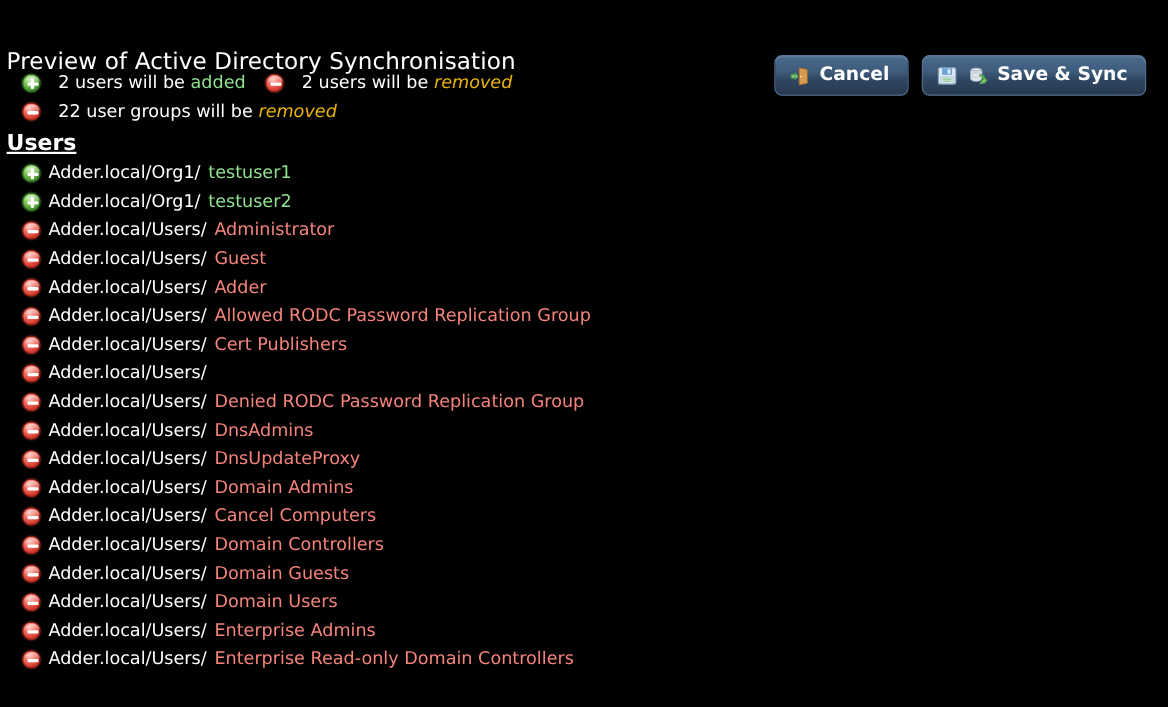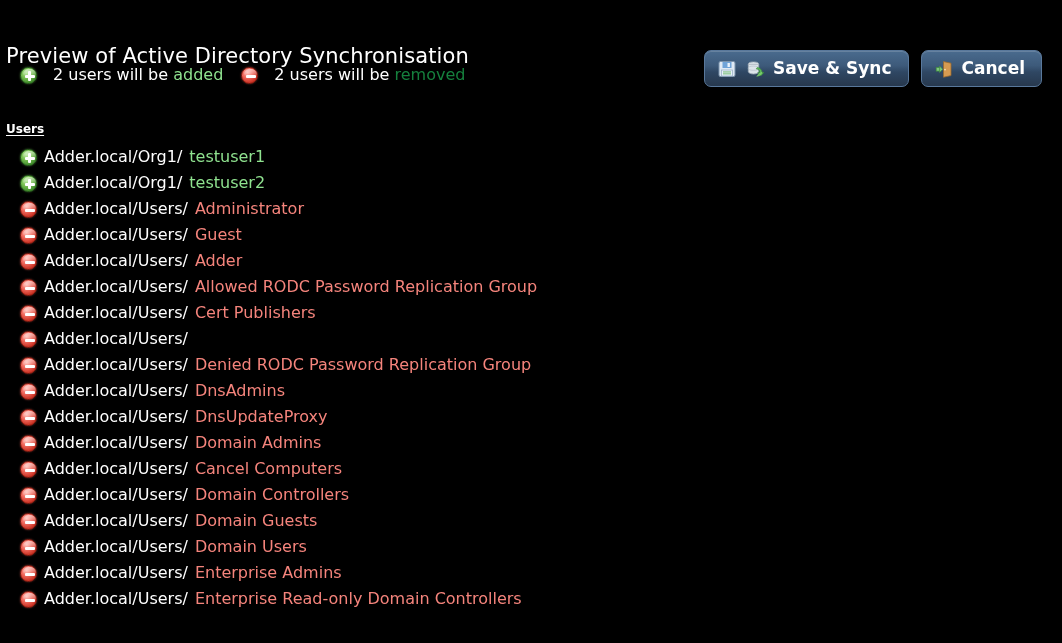--- a/index.html
+++ b/index.html
@@ -125,31 +125,31 @@
   }
   .summary-item {
     display: flex;
     align-items: center;
     gap: 16px;
     margin-right: 18px;
     white-space: nowrap;
   }
   .summary-item .txt { line-height: 1; }
   .kw-added   { color: #8fe28f; }
-  .kw-removed { color: #15803d; }
+  .kw-removed { color: #eab308; font-style: italic; }
 
   
   .sections {
     position: absolute;
     left: 0; top: 118px;
     width: 100%;
   }
   .section-title {
     padding-left: 6px;
-    font-size: 12px;
+    font-size: 20px;
     font-weight: 700;
     color: #ffffff;
     text-decoration: underline;
     text-underline-offset: 2px;
     height: 26px;
     line-height: 22px;
     white-space: nowrap;
   }
   .entry-list { margin: 0; padding: 0; list-style: none; }
   .entry {
@@ -169,20 +169,33 @@
 </style>
 </head>
 <body>
 
 <div class="app">
 
   <div class="header">
     <div class="page-title">Preview of Active Directory Synchronisation</div>
 
     <div class="toolbar">
+
+      <button class="tool-btn">
+        <span class="ico">
+          <svg width="20" height="20" viewBox="0 0 20 20">
+            <path d="M9.5 2.6 L17 4.2 V16.6 L9.5 18.2 Z" fill="#d79b52" stroke="#9a6a2e" stroke-width="0.8"></path>
+            <path d="M9.5 2.6 L17 4.2 V16.6 L9.5 18.2 Z" fill="url(#g1)" opacity="0"></path>
+            <circle cx="11" cy="10.6" r="0.85" fill="#fbe6bf"></circle>
+            <rect x="2.2" y="8.5" width="4.6" height="3.6" fill="#7ec77e" stroke="#3f8b3f" stroke-width="0.7"></rect>
+            <path d="M8.8 10.3 L5.6 7.1 V13.5 Z" fill="#7ec77e" stroke="#3f8b3f" stroke-width="0.7"></path>
+          </svg>
+        </span>
+        <span class="btn-label">Cancel</span>
+      </button>
 
       <button class="tool-btn">
         <span class="ico">
           <svg width="20" height="20" viewBox="0 0 20 20">
             <rect x="2" y="2.5" width="16" height="15" rx="1.5" fill="#dfe9f4" stroke="#7b93ac" stroke-width="1"></rect>
             <rect x="5.5" y="3" width="9" height="6" fill="#6fa3d8"></rect>
             <rect x="10.5" y="4" width="2.4" height="4" fill="#e8f1fa"></rect>
             <rect x="4.5" y="11" width="11" height="6" fill="#e8f1fa" stroke="#9db4c9" stroke-width="0.8"></rect>
             <rect x="6" y="12.4" width="8" height="1.1" fill="#7fc07f"></rect>
             <rect x="6" y="14.3" width="8" height="1.1" fill="#7fc07f"></rect>
@@ -193,33 +206,20 @@
             <ellipse cx="8.5" cy="5.2" rx="5.2" ry="2.3" fill="#e9eef2" stroke="#9aa7b2" stroke-width="0.8"></ellipse>
             <path d="M3.3 5.2 V12.6 C3.3 13.9 5.6 15 8.5 15 C11.4 15 13.7 13.9 13.7 12.6 V5.2 Z" fill="#dde4ea" stroke="#9aa7b2" stroke-width="0.8"></path>
             <ellipse cx="8.5" cy="9.2" rx="5.2" ry="2.1" fill="none" stroke="#b3bec8" stroke-width="0.7"></ellipse>
             <path d="M12.2 8.6 a4.8 4.8 0 0 1 4.8 4.8 h1.9 l-3 3.4 -3-3.4 h1.9 a3.6 3.6 0 0 0 -3.6 -3.6 z" fill="#5cb85c" stroke="#3d8b3d" stroke-width="0.6"></path>
             <path d="M17.3 12.6 a4.8 4.8 0 0 1 -4.8 4.8 h-1.3 l2.6 -2.9 z" fill="#7ccf6a" opacity="0.9"></path>
           </svg>
         </span>
         <span class="btn-label">Save &amp; Sync</span>
       </button>
 
-      <button class="tool-btn">
-        <span class="ico">
-          <svg width="20" height="20" viewBox="0 0 20 20">
-            <path d="M9.5 2.6 L17 4.2 V16.6 L9.5 18.2 Z" fill="#d79b52" stroke="#9a6a2e" stroke-width="0.8"></path>
-            <path d="M9.5 2.6 L17 4.2 V16.6 L9.5 18.2 Z" fill="url(#g1)" opacity="0"></path>
-            <circle cx="11" cy="10.6" r="0.85" fill="#fbe6bf"></circle>
-            <rect x="2.2" y="8.5" width="4.6" height="3.6" fill="#7ec77e" stroke="#3f8b3f" stroke-width="0.7"></rect>
-            <path d="M8.8 10.3 L5.6 7.1 V13.5 Z" fill="#7ec77e" stroke="#3f8b3f" stroke-width="0.7"></path>
-          </svg>
-        </span>
-        <span class="btn-label">Cancel</span>
-      </button>
-
     </div>
   </div>
 
   <div class="summary">
 
     <div class="summary-line">
       <span class="summary-item">
         <span class="circ plus">
             <i class="bar"></i>
             <i class="barv"></i>
@@ -227,20 +227,28 @@
         <span class="txt"><span>2 users will be </span><span class="kw-added">added</span></span>
       </span>
       <span class="summary-item">
         <span class="circ minus">
             <i class="bar"></i>
           </span>
         <span class="txt"><span>2 users will be </span><span class="kw-removed">removed</span></span>
       </span>
     </div>
 
+    <div class="summary-line">
+      <span class="summary-item">
+        <span class="circ minus">
+            <i class="bar"></i>
+          </span>
+        <span class="txt"><span>22 user groups will be </span><span class="kw-removed">removed</span></span>
+      </span>
+    </div>
 
   </div>
 
   <div class="sections" id="sections-root">
       <div class="section-title">Users</div>
       <ul class="entry-list">
         <li class="entry add">
           <span class="circ plus">
             <i class="bar"></i>
             <i class="barv"></i>

